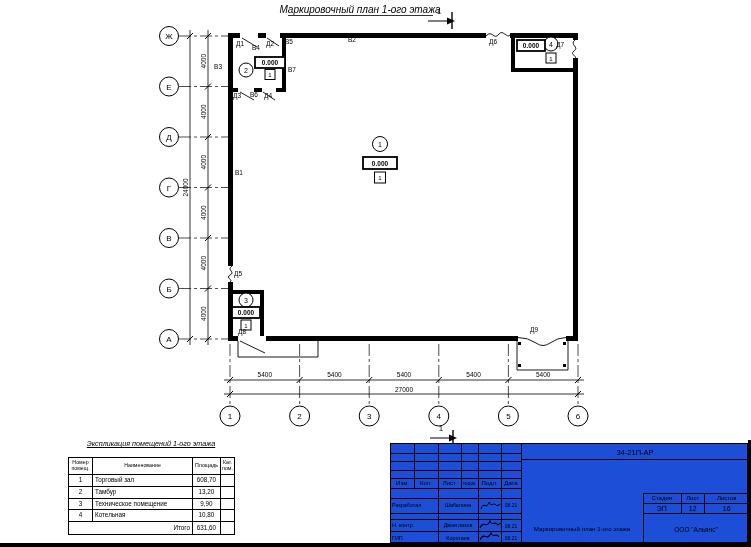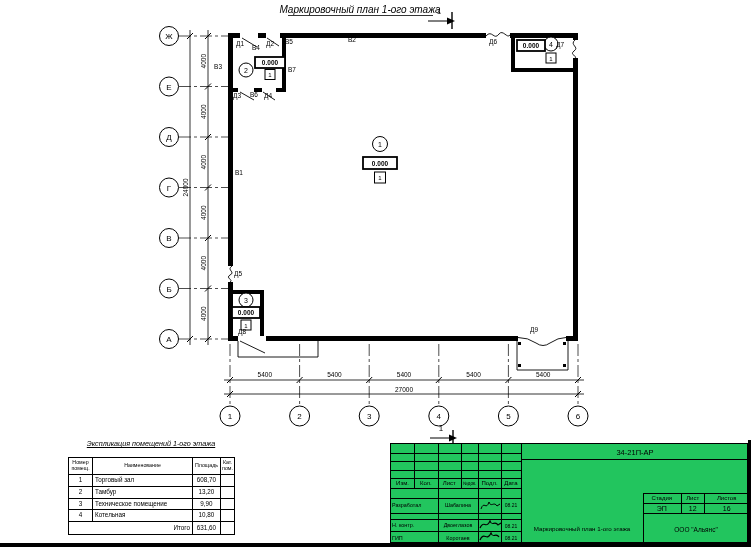--- a/index.html
+++ b/index.html
@@ -25,21 +25,21 @@
   #exp-table > div{border-right:0.8px solid #000;border-bottom:0.8px solid #000;
              display:flex;align-items:center;justify-content:center;overflow:hidden;line-height:1.05;}
   #exp-table > div.hd{font-size:5.3px;text-align:center;}
   #exp-table > div.nm{justify-content:flex-start;padding-left:2px;}
   #exp-table > div.last{border-right:none;}
   #exp-table > div.bot{border-bottom:none;}
   #exp-table > div.tot{justify-content:flex-end;padding-right:2px;grid-column:1 / 3;}
 
   
   #tb{position:absolute;left:390px;top:443px;width:358px;height:100px;border:1.6px solid #000;
-      box-sizing:border-box;background:#22c55e;}
+      box-sizing:border-box;background:#1d4ed8;}
   .vl{position:absolute;width:1px;background:#000;}
   .hl{position:absolute;height:1px;background:#000;}
   .tbt{position:absolute;font-size:6px;text-align:center;white-space:nowrap;}
   .bar{position:absolute;background:#000;}
 </style>
 </head>
 <body>
 
 <div id="sheet">
 

